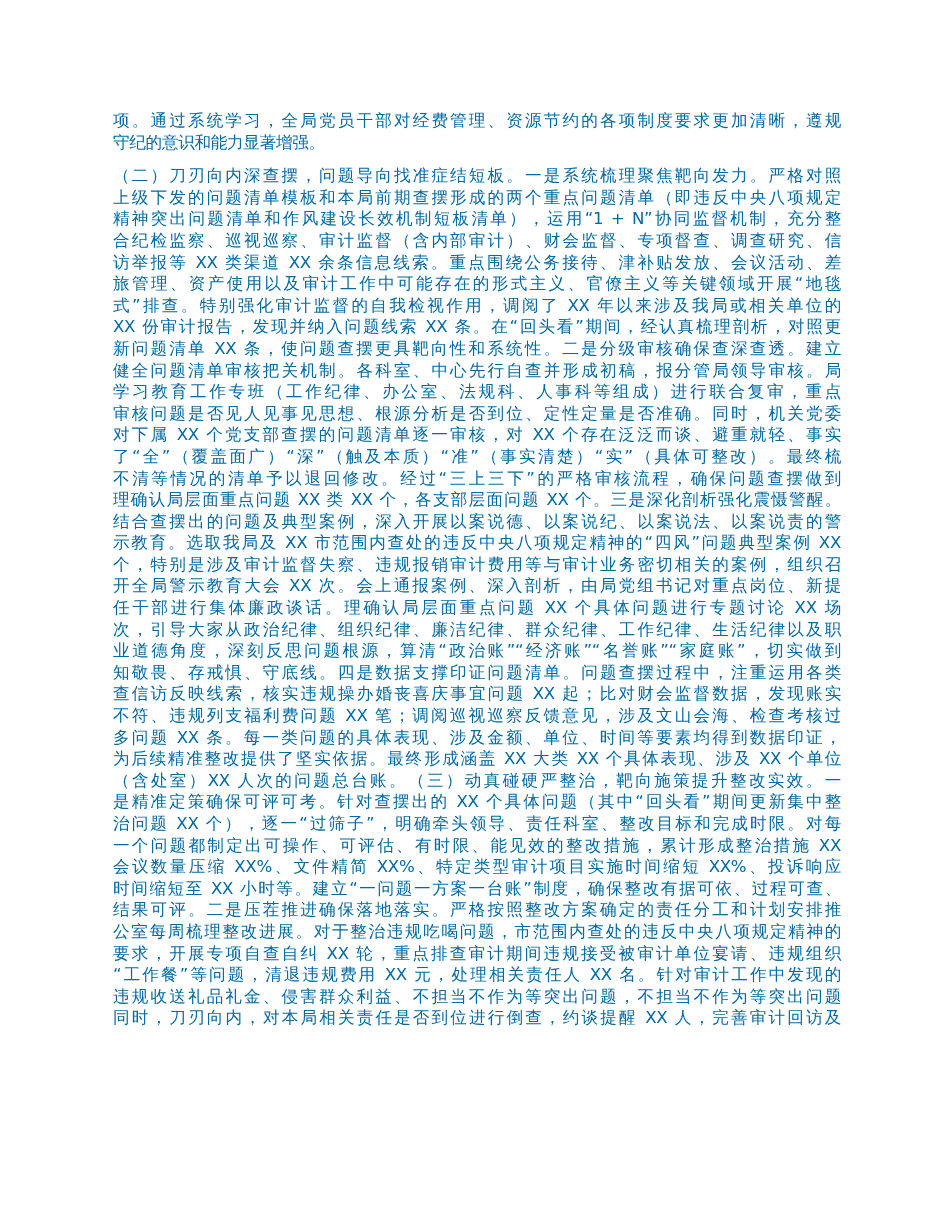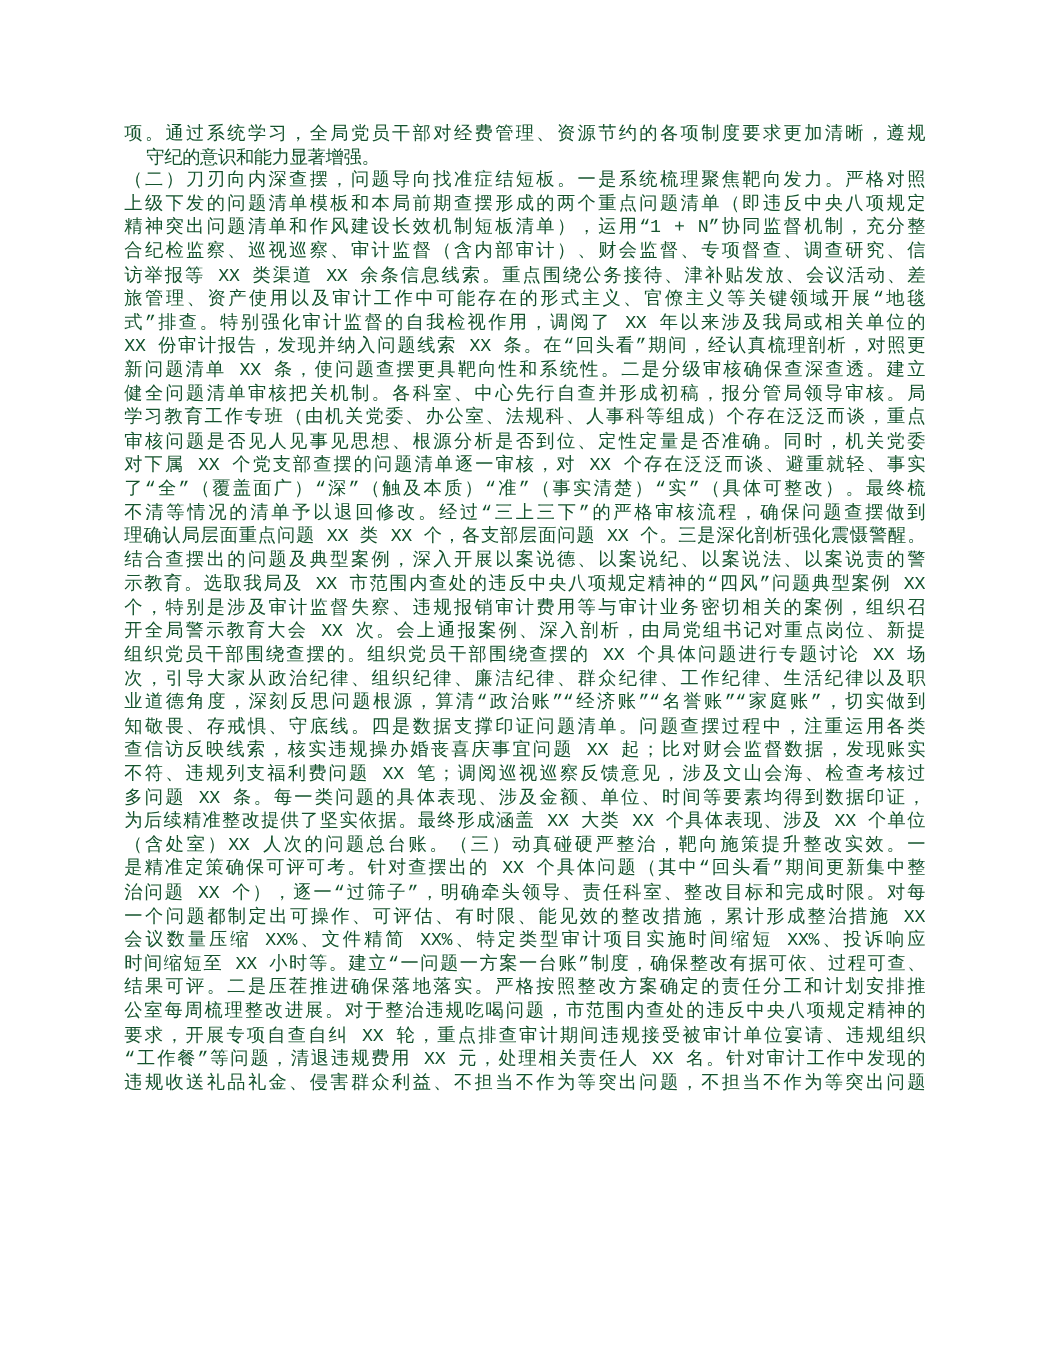--- a/index.html
+++ b/index.html
@@ -2,72 +2,73 @@
 <html><head>
 <meta charset="utf-8">
 <style>
   html, body { margin: 0; padding: 0; background: #ffffff; }
   body { width: 950px; height: 1230px; overflow: hidden; position: relative; }
   .page {
     position: absolute;
     left: 113px;
     top: 110px;
     width: 728px;
-    color: #14532d;
+    color: #0369a1;
     font-family: "DejaVu Sans", sans-serif;
     font-size: 16.6px;
     line-height: 21.6px;
   }
   .para { margin: 0; text-align: justify; text-justify: inter-character; }
-  .para + .para { margin-top: 0; font-family: Liberation Mono, monospace; }
+  .para + .para { margin-top: 12px; }
   .line { display: block; white-space: nowrap; text-align: justify; text-align-last: justify; letter-spacing: -0.3px; }
-  .line.last { text-align-last: left; margin-left: 20px; }
+  .line.last { text-align-last: left; }
 </style>
 </head>
 <body>
 
 <div class="page">
   <p class="para" id="para-0">
       <span class="line">项。通过系统学习，全局党员干部对经费管理、资源节约的各项制度要求更加清晰，遵规</span>
       <span class="line last">守纪的意识和能力显著增强。</span>
     </p>
   <p class="para" id="para-1">
       <span class="line">（二）刀刃向内深查摆，问题导向找准症结短板。一是系统梳理聚焦靶向发力。严格对照</span>
       <span class="line">上级下发的问题清单模板和本局前期查摆形成的两个重点问题清单（即违反中央八项规定</span>
       <span class="line">精神突出问题清单和作风建设长效机制短板清单），运用“1 + N”协同监督机制，充分整</span>
       <span class="line">合纪检监察、巡视巡察、审计监督（含内部审计）、财会监督、专项督查、调查研究、信</span>
       <span class="line">访举报等 XX 类渠道 XX 余条信息线索。重点围绕公务接待、津补贴发放、会议活动、差</span>
       <span class="line">旅管理、资产使用以及审计工作中可能存在的形式主义、官僚主义等关键领域开展“地毯</span>
       <span class="line">式”排查。特别强化审计监督的自我检视作用，调阅了 XX 年以来涉及我局或相关单位的</span>
       <span class="line">XX 份审计报告，发现并纳入问题线索 XX 条。在“回头看”期间，经认真梳理剖析，对照更</span>
       <span class="line">新问题清单 XX 条，使问题查摆更具靶向性和系统性。二是分级审核确保查深查透。建立</span>
       <span class="line">健全问题清单审核把关机制。各科室、中心先行自查并形成初稿，报分管局领导审核。局</span>
-      <span class="line">学习教育工作专班（由机关党委、办公室、法规科、人事科等组成）个存在泛泛而谈，重点</span>
+      <span class="line">学习教育工作专班（工作纪律、办公室、法规科、人事科等组成）进行联合复审，重点</span>
       <span class="line">审核问题是否见人见事见思想、根源分析是否到位、定性定量是否准确。同时，机关党委</span>
       <span class="line">对下属 XX 个党支部查摆的问题清单逐一审核，对 XX 个存在泛泛而谈、避重就轻、事实</span>
       <span class="line">了“全”（覆盖面广）“深”（触及本质）“准”（事实清楚）“实”（具体可整改）。最终梳</span>
       <span class="line">不清等情况的清单予以退回修改。经过“三上三下”的严格审核流程，确保问题查摆做到</span>
       <span class="line">理确认局层面重点问题 XX 类 XX 个，各支部层面问题 XX 个。三是深化剖析强化震慑警醒。</span>
       <span class="line">结合查摆出的问题及典型案例，深入开展以案说德、以案说纪、以案说法、以案说责的警</span>
       <span class="line">示教育。选取我局及 XX 市范围内查处的违反中央八项规定精神的“四风”问题典型案例 XX</span>
       <span class="line">个，特别是涉及审计监督失察、违规报销审计费用等与审计业务密切相关的案例，组织召</span>
       <span class="line">开全局警示教育大会 XX 次。会上通报案例、深入剖析，由局党组书记对重点岗位、新提</span>
-      <span class="line">组织党员干部围绕查摆的。组织党员干部围绕查摆的 XX 个具体问题进行专题讨论 XX 场</span>
+      <span class="line">任干部进行集体廉政谈话。理确认局层面重点问题 XX 个具体问题进行专题讨论 XX 场</span>
       <span class="line">次，引导大家从政治纪律、组织纪律、廉洁纪律、群众纪律、工作纪律、生活纪律以及职</span>
       <span class="line">业道德角度，深刻反思问题根源，算清“政治账”“经济账”“名誉账”“家庭账”，切实做到</span>
       <span class="line">知敬畏、存戒惧、守底线。四是数据支撑印证问题清单。问题查摆过程中，注重运用各类</span>
       <span class="line">查信访反映线索，核实违规操办婚丧喜庆事宜问题 XX 起；比对财会监督数据，发现账实</span>
       <span class="line">不符、违规列支福利费问题 XX 笔；调阅巡视巡察反馈意见，涉及文山会海、检查考核过</span>
       <span class="line">多问题 XX 条。每一类问题的具体表现、涉及金额、单位、时间等要素均得到数据印证，</span>
       <span class="line">为后续精准整改提供了坚实依据。最终形成涵盖 XX 大类 XX 个具体表现、涉及 XX 个单位</span>
       <span class="line">（含处室）XX 人次的问题总台账。（三）动真碰硬严整治，靶向施策提升整改实效。一</span>
       <span class="line">是精准定策确保可评可考。针对查摆出的 XX 个具体问题（其中“回头看”期间更新集中整</span>
       <span class="line">治问题 XX 个），逐一“过筛子”，明确牵头领导、责任科室、整改目标和完成时限。对每</span>
       <span class="line">一个问题都制定出可操作、可评估、有时限、能见效的整改措施，累计形成整治措施 XX</span>
       <span class="line">会议数量压缩 XX%、文件精简 XX%、特定类型审计项目实施时间缩短 XX%、投诉响应</span>
       <span class="line">时间缩短至 XX 小时等。建立“一问题一方案一台账”制度，确保整改有据可依、过程可查、</span>
       <span class="line">结果可评。二是压茬推进确保落地落实。严格按照整改方案确定的责任分工和计划安排推</span>
       <span class="line">公室每周梳理整改进展。对于整治违规吃喝问题，市范围内查处的违反中央八项规定精神的</span>
       <span class="line">要求，开展专项自查自纠 XX 轮，重点排查审计期间违规接受被审计单位宴请、违规组织</span>
       <span class="line">“工作餐”等问题，清退违规费用 XX 元，处理相关责任人 XX 名。针对审计工作中发现的</span>
       <span class="line">违规收送礼品礼金、侵害群众利益、不担当不作为等突出问题，不担当不作为等突出问题</span>
+      <span class="line">同时，刀刃向内，对本局相关责任是否到位进行倒查，约谈提醒 XX 人，完善审计回访及</span>
     </p>
 </div>
 
 </body></html>

